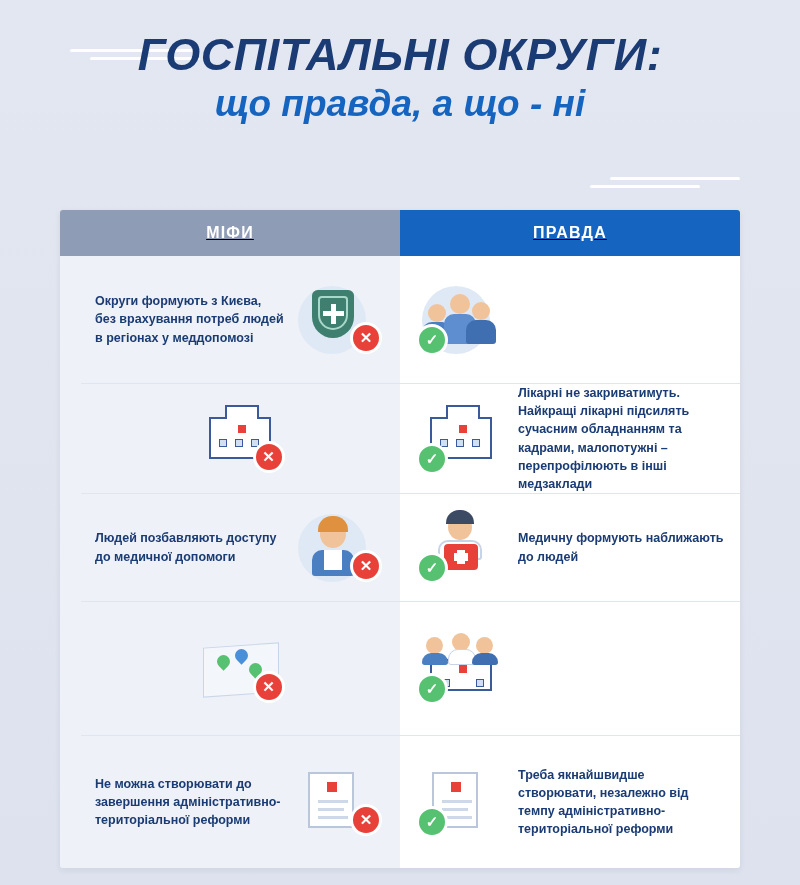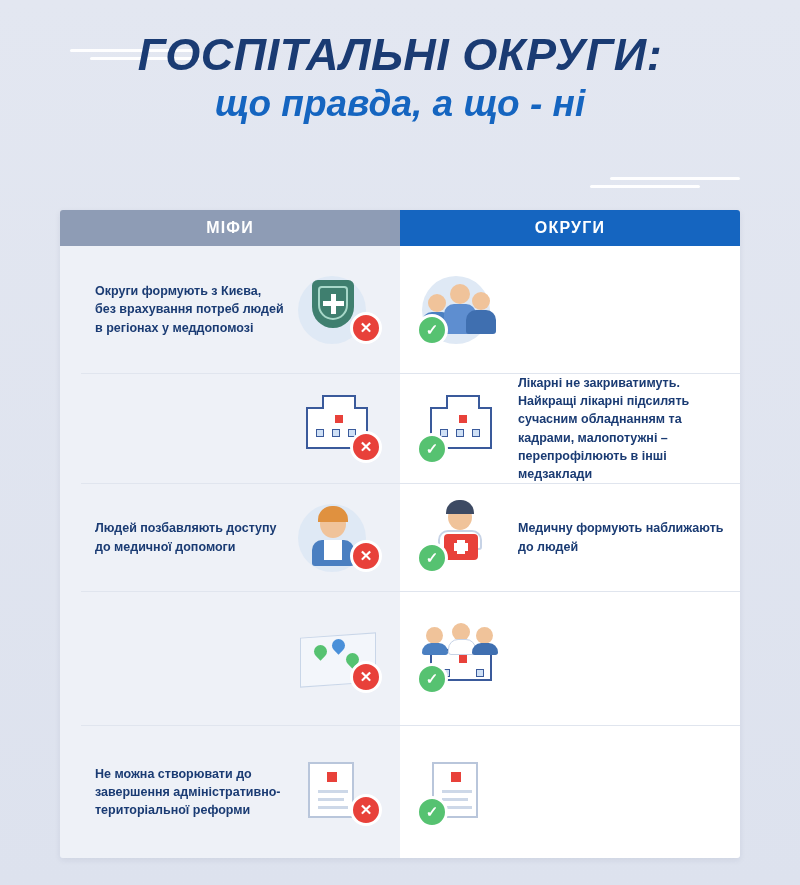--- a/index.html
+++ b/index.html
@@ -69,21 +69,22 @@
     position: absolute;
     left: 60px;
     top: 210px;
     width: 680px;
     border-radius: 3px;
     overflow: hidden;
     box-shadow: 0 2px 6px rgba(20,40,80,0.08);
   }
   .thead {
     display: flex;
-    height: 36px;
+    height: 46px;
+    text-decoration: underline;
   }
   .th {
     flex: 1 1 50%;
     color: #ffffff;
     font-size: 16px;
     font-weight: bold;
     letter-spacing: 1.2px;
     display: flex;
     align-items: center;
     justify-content: center;
@@ -107,21 +108,21 @@
     border-bottom: 1px solid #e0e5ee;
   }
   .row:last-child { border-bottom: none; }
 
   .cell-text {
     font-size: 12.5px;
     line-height: 1.45;
     color: #1a3b73;
     font-weight: bold;
   }
-  .col-myths .row { justify-content: flex-end; margin-left: 21px; }
+  .col-myths .row { justify-content: center; margin-left: 21px; }
   .col-myths .cell-text { width: 195px; padding-right: 6px; }
   .col-truth .row { justify-content: flex-start; }
   .col-truth .cell-text { flex: 1; padding-left: 8px; }
 
   .art {
     width: 96px;
     height: 76px;
     position: relative;
     flex: 0 0 96px;
   }
@@ -291,21 +292,21 @@
 
   <div class="header">
     <div class="title-main">ГОСПІТАЛЬНІ ОКРУГИ:</div>
     <div class="title-sub">що правда, а що - ні</div>
   </div>
 
   <div class="table">
 
     <div class="thead">
       <div class="th th-myths">МІФИ</div>
-      <div class="th th-truth">ОКРУГИ</div>
+      <div class="th th-truth">ПРАВДА</div>
     </div>
 
     <div class="tbody">
 
       <div class="col col-myths">
 
         <div class="row" style="height:128px">
           <div class="cell-text">Округи формують з Києва, без врахування потреб людей в регіонах у меддопомозі</div>
           <div class="art">
             <div class="blob"></div>
@@ -427,19 +428,20 @@
         <div class="row" style="height:132px">
           <div class="art">
             <div class="doc">
               <div class="dcross"></div>
               <div class="dline" style="top:26px;width:30px"></div>
               <div class="dline" style="top:34px;width:26px"></div>
               <div class="dline" style="top:42px;width:30px"></div>
             </div>
             <div class="badge badge-check">✓</div>
           </div>
+          <div class="cell-text">Треба якнайшвидше створювати, незалежно від темпу адміністративно-територіальної реформи</div>
         </div>
 
       </div>
 
     </div>
   </div>
 </div>
 
 </body></html>

